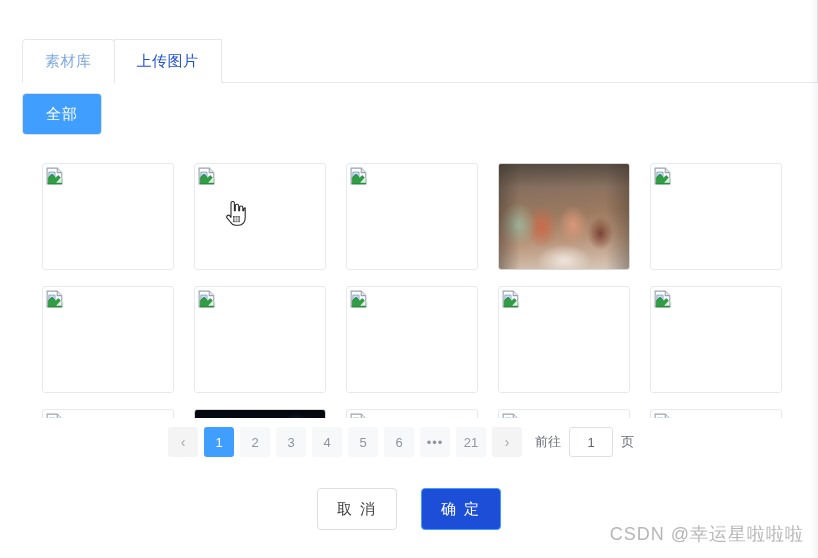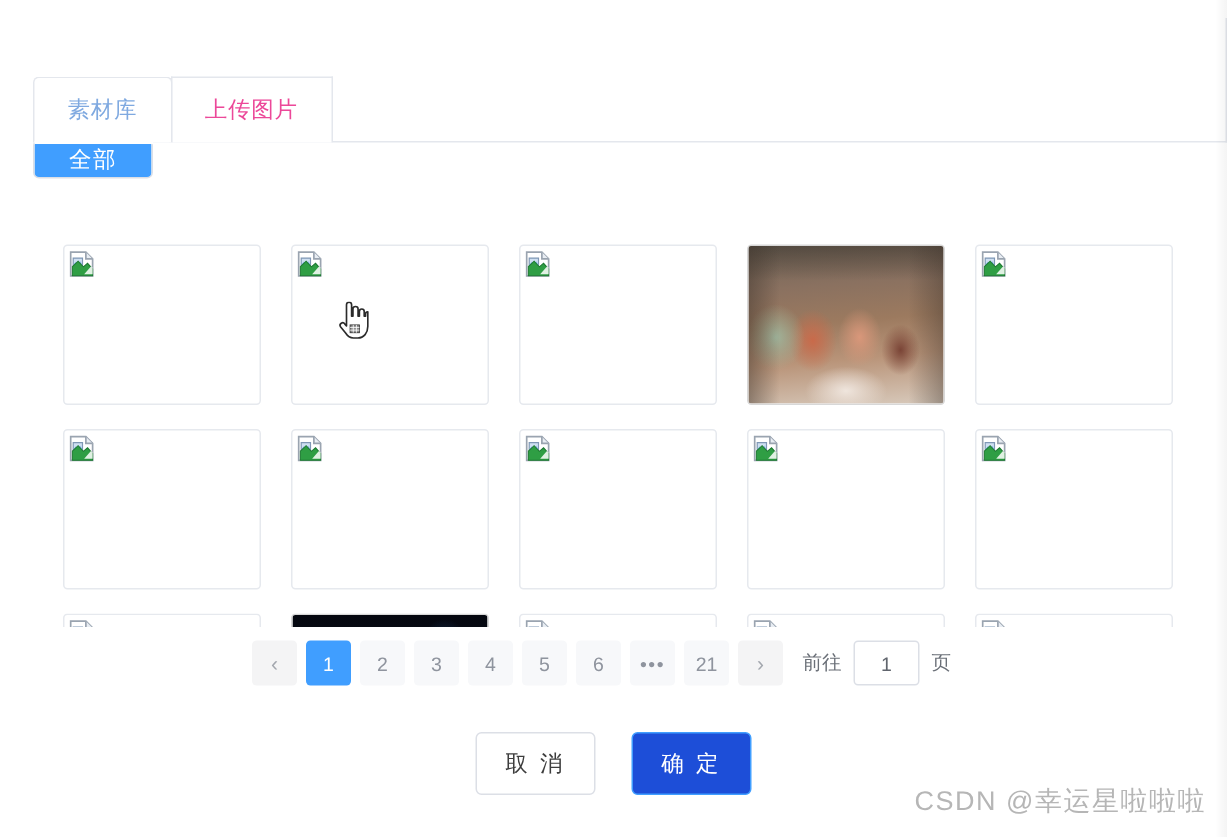--- a/index.html
+++ b/index.html
@@ -14,21 +14,21 @@
   #root {
     position: relative;
     width: 818px;
     height: 558px;
     background: #ffffff;
   }
 
   
   .tabs-wrap {
     position: absolute;
-    left: 0; top: 12px;
+    left: 0; top: 0;
     width: 818px;
     height: 83px;
   }
   .tabs-bar {
     position: absolute;
     left: 22px;
     top: 39px;
     height: 44px;
     display: flex;
     align-items: stretch;
@@ -37,21 +37,21 @@
     height: 44px;
     padding: 0 22px;
     display: flex;
     align-items: center;
     justify-content: center;
     font-size: 15px;
     letter-spacing: 0.5px;
     border: 1px solid #e4e7ed;
     border-bottom: none;
     background: #ffffff;
-    color: #ec4899;
+    color: #1d4ed8;
     cursor: pointer;
     white-space: nowrap;
     position: relative;
     z-index: 2;
   }
   .tab + .tab { margin-left: -1px; }
   .tab.active {
     color: #7fa9e0;
     border-top-left-radius: 4px;
     border-top-right-radius: 4px;
@@ -80,21 +80,21 @@
     position: absolute;
     left: 22px;
     top: 93px;
     display: flex;
     border: 1px solid #dcdfe6;
     border-radius: 4px;
     overflow: hidden;
     box-shadow: 0 0 0 0 rgba(0,0,0,0);
   }
   .filter-btn {
-    height: 24px;
+    height: 40px;
     padding: 0 23px;
     display: flex;
     align-items: center;
     justify-content: center;
     font-size: 15px;
     letter-spacing: 1px;
     background: #ffffff;
     color: #4a4a4a;
     cursor: pointer;
     border: none;

